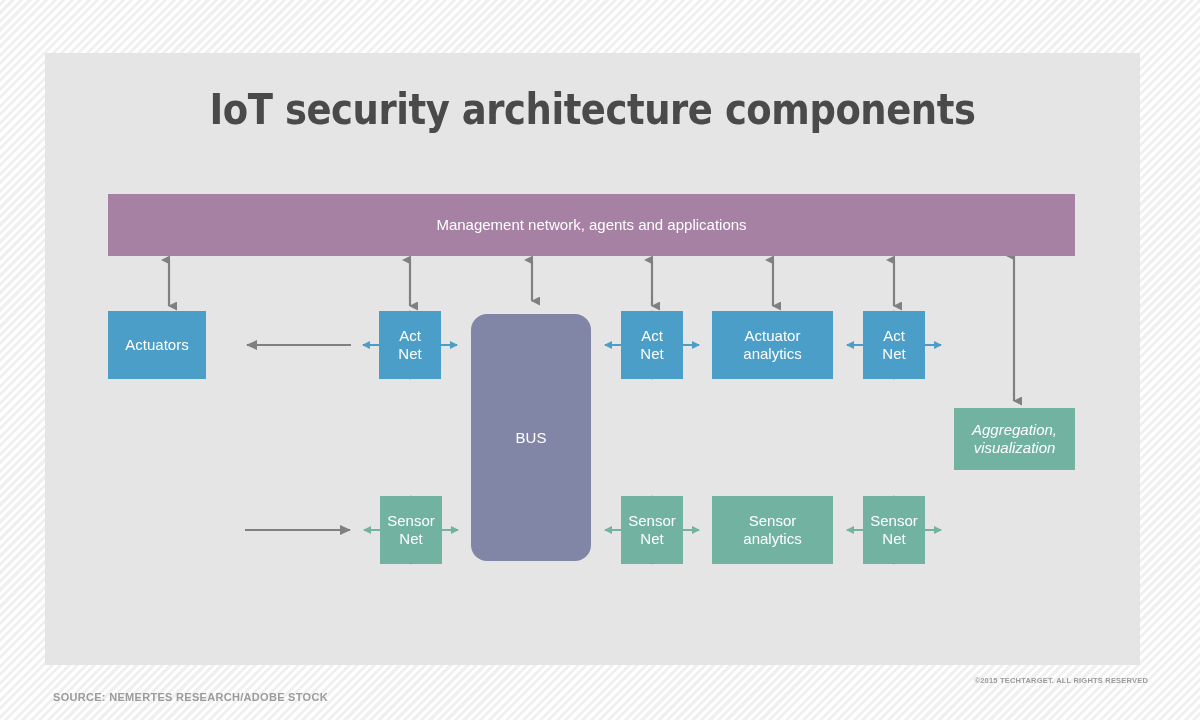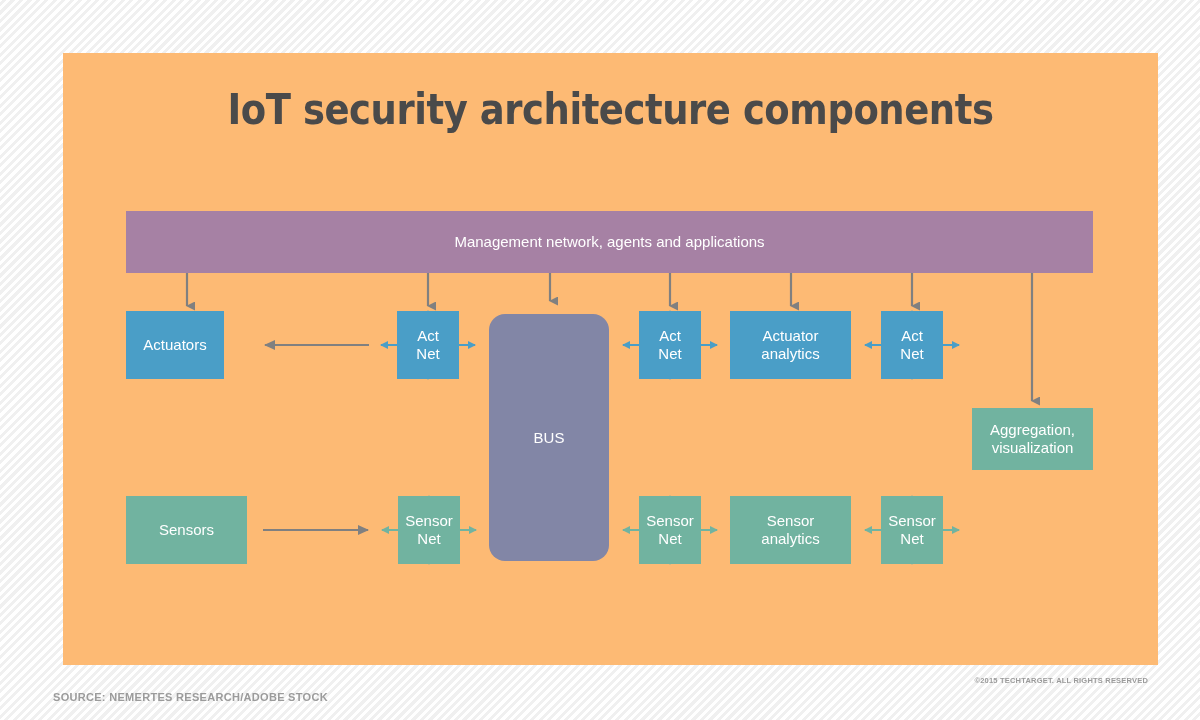--- a/index.html
+++ b/index.html
@@ -17,25 +17,25 @@
       -45deg,
       #ffffff 0px, #ffffff 3px,
       #f0f0f0 3px, #f0f0f0 6px
     );
     position: relative;
   }
 
   
   #card {
     position: absolute;
-    left: 63px;
+    left: 45px;
     top: 53px;
     width: 1095px;
     height: 612px;
-    background: #fdba74;
+    background: #e5e5e5;
   }
 
   #page-title {
     position: absolute;
     left: 0;
     top: 32px;
     width: 1095px;
     text-align: center;
     font-size: 42px;
     font-weight: bold;
@@ -64,21 +64,21 @@
     font-size: 15px;
     line-height: 1.18;
     font-family: "Liberation Sans", sans-serif;
   }
 
   .node.blue  { background: #4a9ec7; }
   .node.green { background: #71b3a0; }
   .node.bus   { background: #8286a6; }
   .node.mgmt  { background: #a681a4; }
 
-  .node.mgmt { font-size: 15px; margin-top: 17px; }
+  .node.mgmt { font-size: 15px; }
   .node.bus  { font-size: 15px; }
 
   
   #arrows {
     position: absolute;
     left: 0;
     top: 0;
     width: 1095px;
     height: 612px;
     pointer-events: none;
@@ -221,35 +221,34 @@
 Net</div>
 
     <div class="node blue" style="left:667px; top:258px; width:121px; height:68px; white-space:pre-line;">Actuator
 analytics</div>
 
     <div class="node blue" style="left:818px; top:258px; width:62px; height:68px; white-space:pre-line;">Act
 Net</div>
 
     <div class="node bus" style="left:426px; top:261px; width:120px; height:247px;border-radius:16px;">BUS</div>
 
-    <div class="node green" style="left:63px; top:443px; width:121px; height:68px;">Sensors</div>
 
     <div class="node green" style="left:335px; top:443px; width:62px; height:68px; white-space:pre-line;">Sensor
 Net</div>
 
     <div class="node green" style="left:576px; top:443px; width:62px; height:68px; white-space:pre-line;">Sensor
 Net</div>
 
     <div class="node green" style="left:667px; top:443px; width:121px; height:68px; white-space:pre-line;">Sensor
 analytics</div>
 
     <div class="node green" style="left:818px; top:443px; width:62px; height:68px; white-space:pre-line;">Sensor
 Net</div>
 
-    <div class="node green" style="left:909px; top:355px; width:121px; height:62px; white-space:pre-line;">Aggregation,
+    <div class="node green" style="left:909px; top:355px; width:121px; height:62px; white-space:pre-line;font-style:italic;">Aggregation,
 visualization</div>
 
   </div>
 </div>
 
 <div id="footer-left">SOURCE: NEMERTES RESEARCH/ADOBE STOCK</div>
 
 <div id="footer-right">
   <div id="copyright">©2015 TECHTARGET. ALL RIGHTS RESERVED</div>
 </div>

